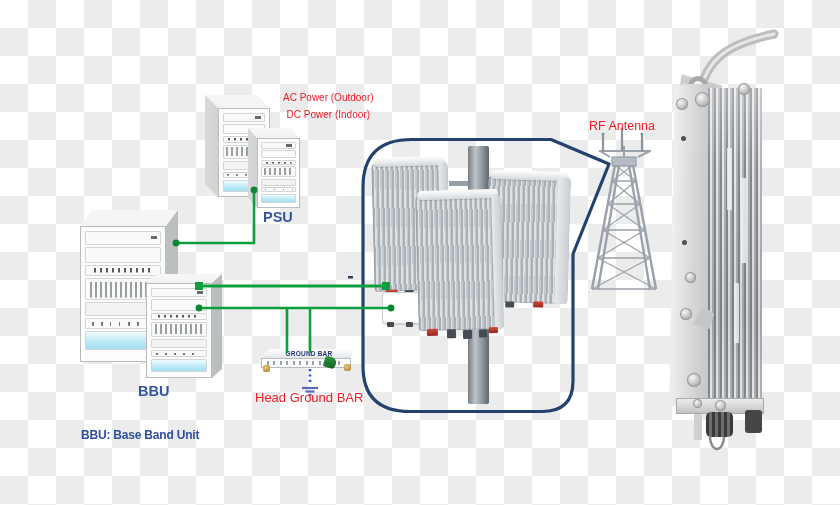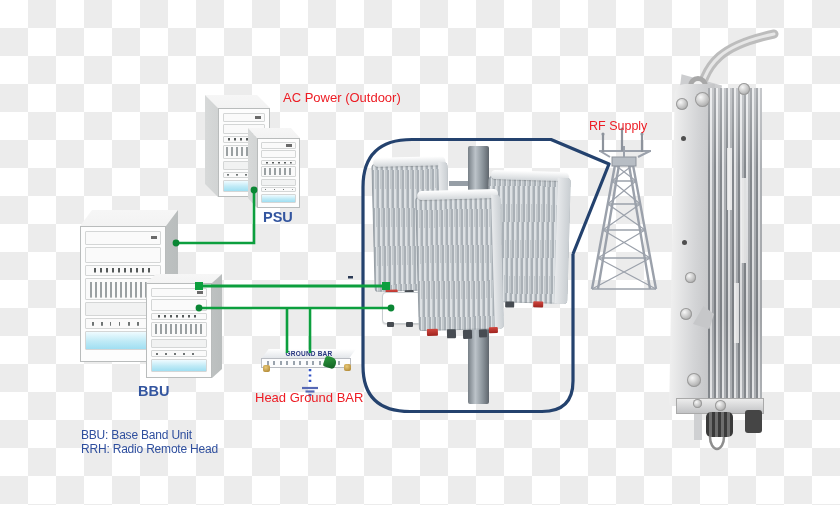--- a/index.html
+++ b/index.html
@@ -37,21 +37,21 @@
   .rrh{position:absolute;border-radius:4px;box-shadow:inset 0 0 0 1px rgba(120,128,134,.35);}
   .rrh .cap{position:absolute;left:2%;top:-6px;width:96%;height:9px;border-radius:5px;
             background:linear-gradient(180deg,#ffffff,#d4d8db);box-shadow:0 1px 1px rgba(0,0,0,.15);}
   .rrh .edge{position:absolute;right:0;top:0;height:100%;width:9px;border-radius:0 4px 4px 0;
              background:linear-gradient(90deg,#e8eaec,#c9ced2);}
   .nub{position:absolute;background:#474c52;border-radius:1px;}
   .rednub{position:absolute;background:linear-gradient(180deg,#d24840,#9e231e);border-radius:1px;}
   
   .lbl-red{color:#ed1c24;font-weight:500;}
   .lbl-blue{color:#33559f;font-weight:700;}
-  .legend{color:#2f4f9e;font-weight:400;font-size:12px;line-height:13.5px;letter-spacing:-0.2px;}
+  .legend{color:#2f4f9e;font-weight:700;font-size:12px;line-height:13.5px;letter-spacing:-0.2px;}
   
   .gb-top{background:linear-gradient(180deg,#ffffff,#e3e6ea);
           clip-path:polygon(7% 0,100% 0,93% 100%,0 100%);
           font-size:6.5px;font-weight:700;color:#27357f;text-align:center;line-height:9px;letter-spacing:.2px;}
   .gb-front{background:#fcfcfd;border:1px solid #b9bcc2;box-sizing:border-box;}
   .gb-holes{position:absolute;left:5px;right:5px;top:2px;height:4px;
             background-image:repeating-linear-gradient(90deg,#9aa3ad 0 2px,rgba(0,0,0,0) 2px 6.5px);}
   
   .bolt{position:absolute;border-radius:50%;background:radial-gradient(circle at 38% 35%,#f7f7f7,#b9b9b9 60%,#8c8c8c);
         box-shadow:inset 0 0 0 1px #9a9a9a;}
@@ -234,25 +234,25 @@
     </g>
 
     <g fill="none">
       <path d="M310 369 V385" stroke="#3353c4" stroke-width="2.6" stroke-dasharray="2.2 3.2"></path>
       <path d="M302 388 H318" stroke="#5668b5" stroke-width="2.2"></path>
       <path d="M305.5 391.5 H314.5" stroke="#5668b5" stroke-width="2.2"></path>
       <path d="M308.5 395 H311.5" stroke="#5668b5" stroke-width="2.2"></path>
     </g>
   </svg>
 
-  <div class="abs lbl-red" style="left:283px;top:89px;font-size:13px;line-height:17px;z-index:11;text-align:center;">
+  <div class="abs lbl-red" style="left:283px;top:89px;font-size:10px;line-height:17px;z-index:11;text-align:center;">
     <div>AC Power (Outdoor)</div>
+    <div>DC Power (Indoor)</div>
   </div>
   <div class="abs lbl-blue" style="left:263px;top:209px;font-size:14.5px;z-index:11;">PSU</div>
   <div class="abs lbl-blue" style="left:138px;top:383px;font-size:14.5px;z-index:11;">BBU</div>
-  <div class="abs lbl-red" style="left:589px;top:119px;font-size:12.5px;z-index:11;">RF Supply</div>
+  <div class="abs lbl-red" style="left:589px;top:119px;font-size:12.5px;z-index:11;">RF Antenna</div>
   <div class="abs lbl-red" style="left:255px;top:390px;font-size:13px;z-index:11;">Head Ground BAR</div>
   <div class="abs legend" style="left:81px;top:429px;z-index:11;">
     <div>BBU: Base Band Unit</div>
-    <div>RRH: Radio Remote Head</div>
   </div>
 
 </div>
 
 </body></html>

